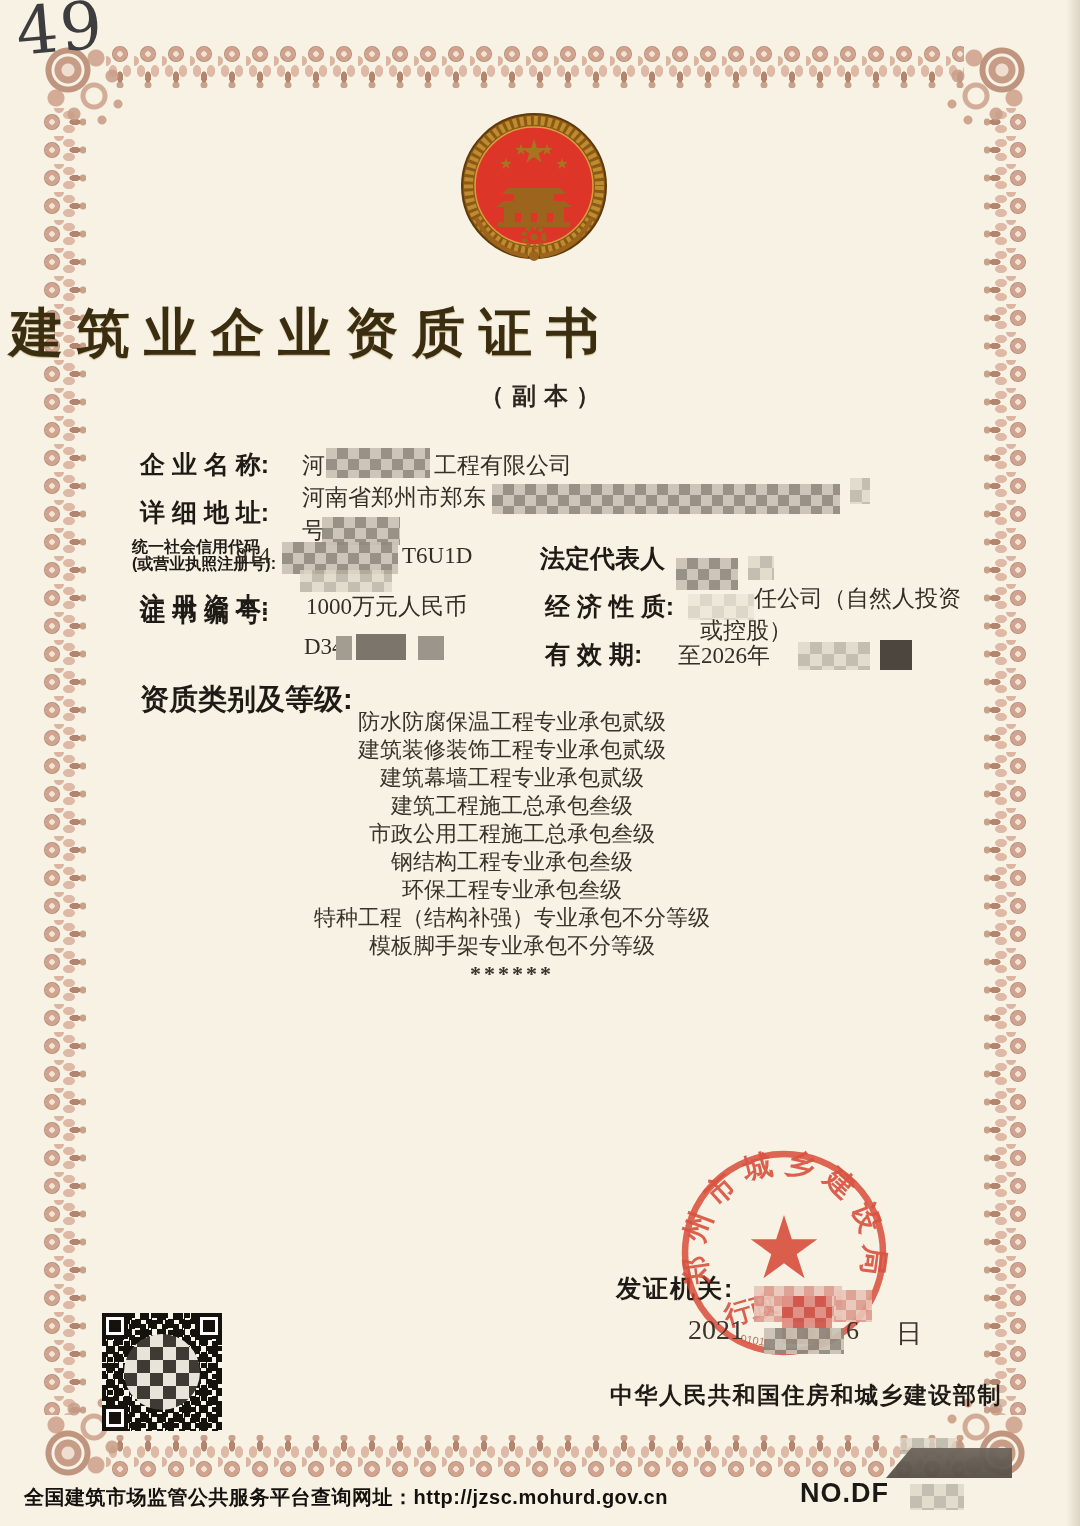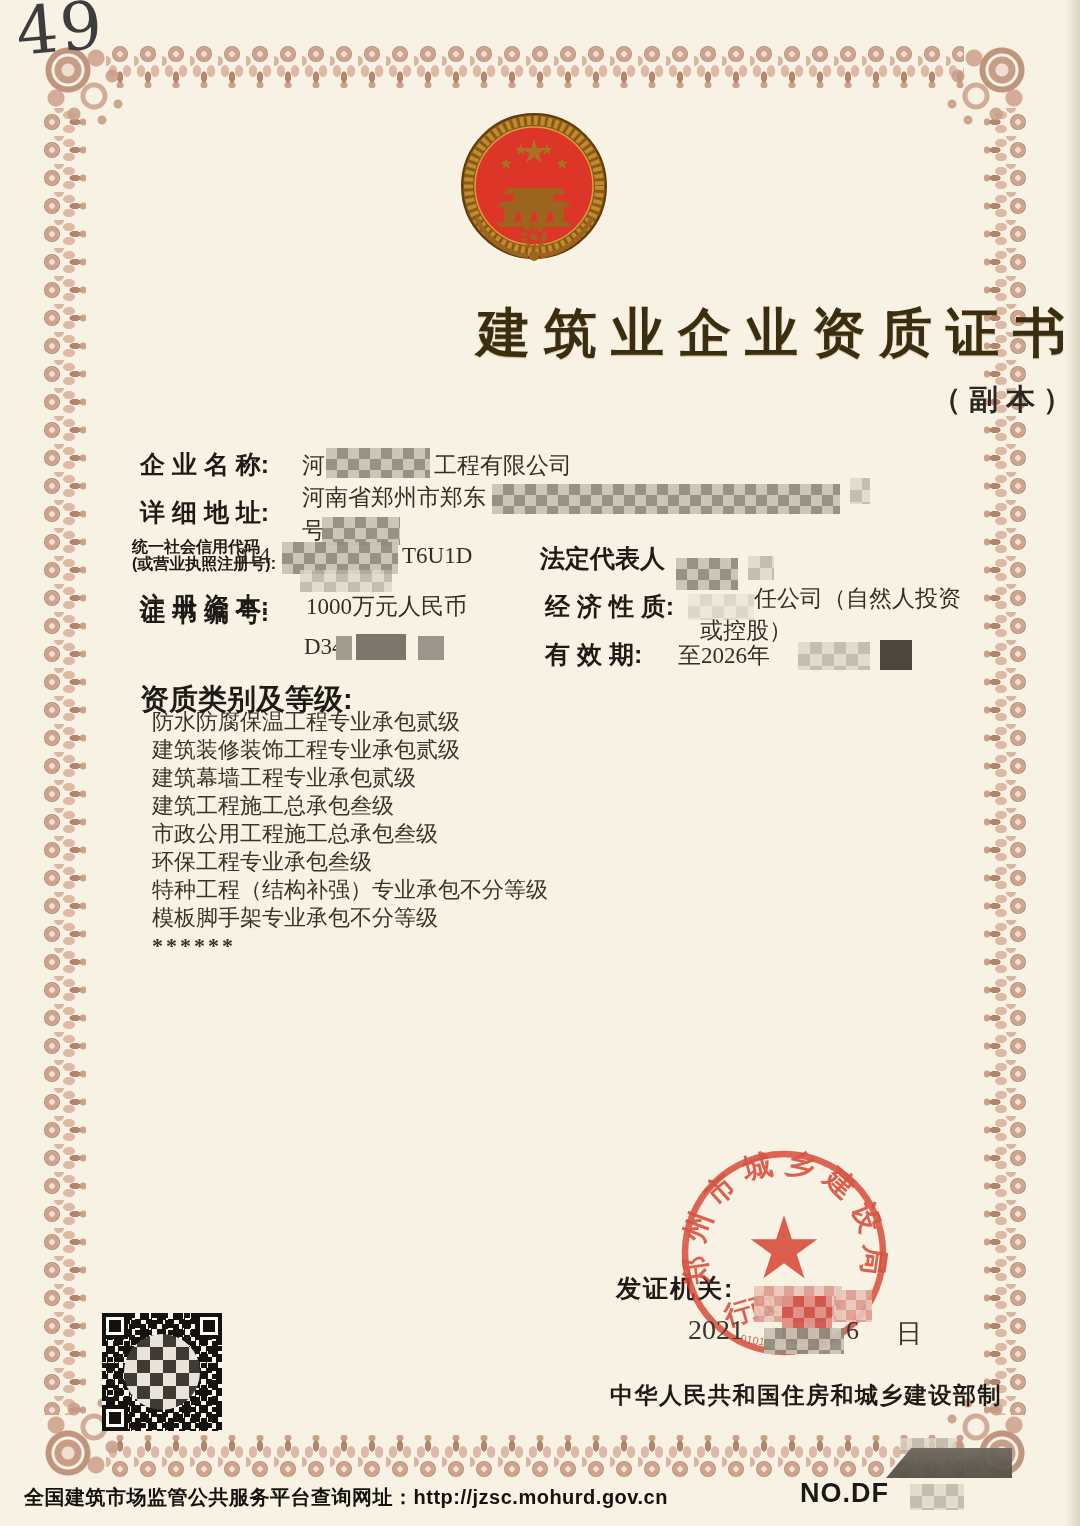--- a/index.html
+++ b/index.html
@@ -52,30 +52,30 @@
       radial-gradient(circle at 84px 68px,#cfa790 0 4px,rgba(207,167,144,0) 5px),
       radial-gradient(circle at 68px 84px,#cfa790 0 4px,rgba(207,167,144,0) 5px);
   }
   .c-tl{left:-10px;top:-10px;}
   .c-tr{right:-10px;top:-10px;transform:rotate(90deg);}
   .c-br{right:-10px;bottom:-10px;transform:rotate(180deg);}
   .c-bl{left:-10px;bottom:-10px;transform:rotate(270deg);}
   
   .hand49{left:16px;top:-10px;font-size:66px;color:#3d3c3e;font-family:"DejaVu Serif",serif;
     transform:rotate(-5deg);letter-spacing:2px;font-weight:400;}
-  .title{left:0;right:0;top:298px;text-align:right;font-size:53px;font-weight:bold;
-    letter-spacing:14px;padding-left:22px;color:#3a2d10;text-shadow:0 1px 1px rgba(130,96,24,.4);}
-  .subtitle{left:0;right:0;top:380px;text-align:right;font-size:29px;font-weight:600;
+  .title{left:0;right:0;top:298px;text-align:left;font-size:53px;font-weight:bold;
+    letter-spacing:14px;padding-left:10px;color:#3a2d10;text-shadow:0 1px 1px rgba(130,96,24,.4);}
+  .subtitle{left:0;right:0;top:380px;text-align:center;font-size:24px;font-weight:600;
     letter-spacing:8px;padding-left:8px;color:#2c2620;}
   .lbl{font-weight:bold;color:#1e1a16;font-size:25px;white-space:nowrap;}
   .lbl-sm{font-weight:bold;color:#1e1a16;font-size:16px;white-space:nowrap;line-height:1.05;}
   .val{font-family:"Liberation Serif","DejaVu Serif",serif;font-size:23px;color:#352e26;white-space:nowrap;}
   .qual-head{font-weight:bold;font-size:29px;color:#1e1a16;}
   .qual-list{width:720px;line-height:28px;}
-  .qual-list div{font-family:"Liberation Serif","DejaVu Serif",serif;font-size:22px;color:#3a332a;white-space:nowrap;}
+  .qual-list div{font-family:"Liberation Serif","DejaVu Serif",serif;font-size:22px;color:#3a332a;white-space:nowrap;text-align:center;}
   .qual-term{font-weight:bold;letter-spacing:3px;}
   .issuer{font-weight:bold;font-size:25px;color:#1e1a16;letter-spacing:2px;margin-left:36px;}
   .dateline{font-family:"Liberation Serif","DejaVu Serif",serif;color:#3b332c;white-space:nowrap;}
   .madeby{font-weight:bold;font-size:23px;color:#1e1a16;letter-spacing:1.5px;}
   .footer-url{font-weight:bold;font-size:20px;color:#14110e;letter-spacing:.5px;}
   .footer-no{font-weight:bold;font-size:27px;color:#1b1916;letter-spacing:1px;}
   
   .mosaic{position:absolute;}
   .mz-gray{background:repeating-conic-gradient(#8f897e 0% 25%,#c9c2b4 0% 50%);background-size:22px 22px;opacity:.92;}
   .mz-light{background:repeating-conic-gradient(#b7b1a4 0% 25%,#ddd6c7 0% 50%);background-size:24px 24px;opacity:.8;}
@@ -198,20 +198,21 @@
 <div class="mosaic mz-light" style="left:798px;top:642px;width:72px;height:28px"></div>
 <div class="mosaic mz-dark" style="left:880px;top:640px;width:32px;height:30px"></div>
 
 <div class="abs qual-head" style="left:140px;top:680px">资质类别及等级:</div>
 <div class="abs qual-list" style="left:152px;top:708px">
   <div>防水防腐保温工程专业承包贰级</div>
   <div>建筑装修装饰工程专业承包贰级</div>
   <div>建筑幕墙工程专业承包贰级</div>
   <div>建筑工程施工总承包叁级</div>
   <div>市政公用工程施工总承包叁级</div>
+  <div>钢结构工程专业承包叁级</div>
   <div>环保工程专业承包叁级</div>
   <div>特种工程（结构补强）专业承包不分等级</div>
   <div>模板脚手架专业承包不分等级</div>
   <div class="qual-term">******</div>
 </div>
 
 <span class="abs issuer" style="left:580px;top:1272px">发证机关:</span>
 
 <svg class="abs seal-svg" width="232" height="232" viewBox="0 0 232 232" opacity="0.9">
   <defs>

